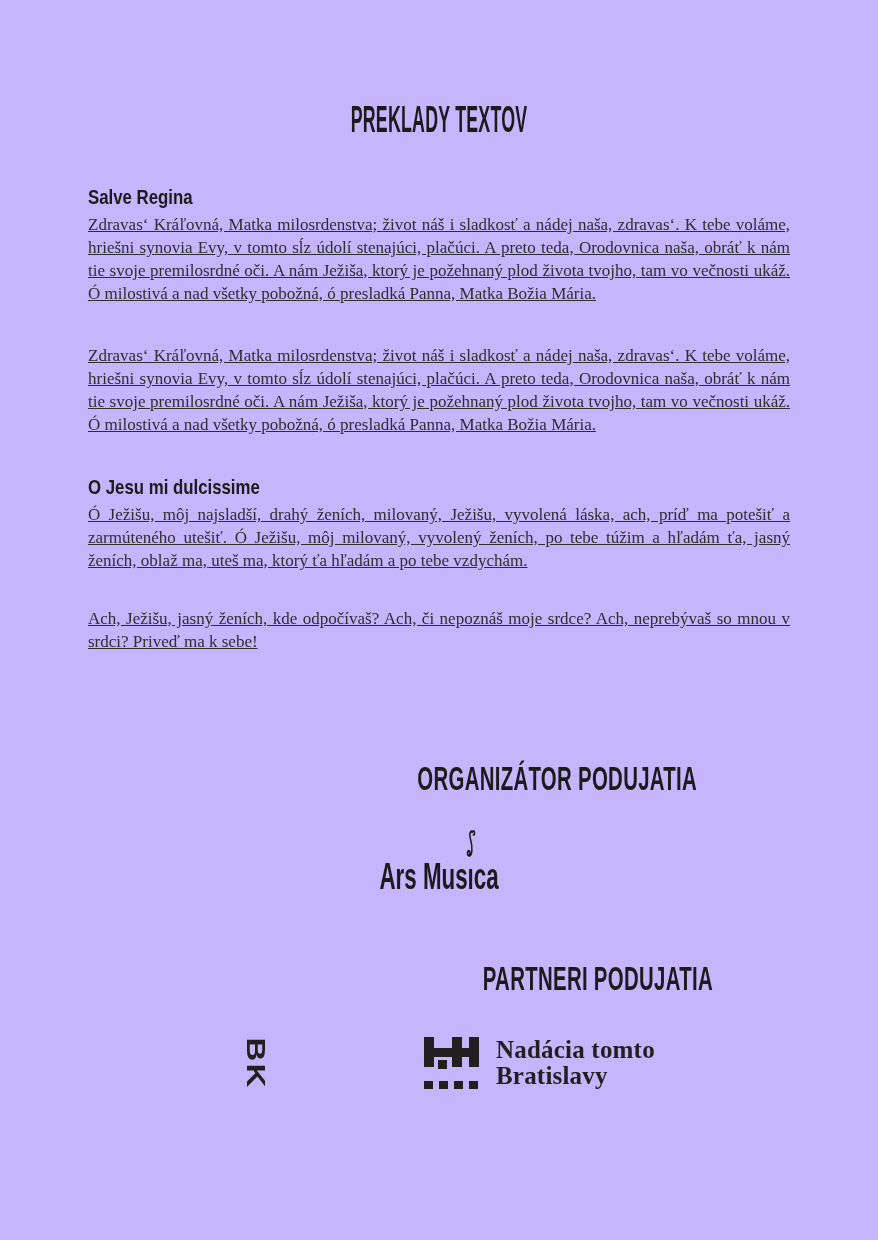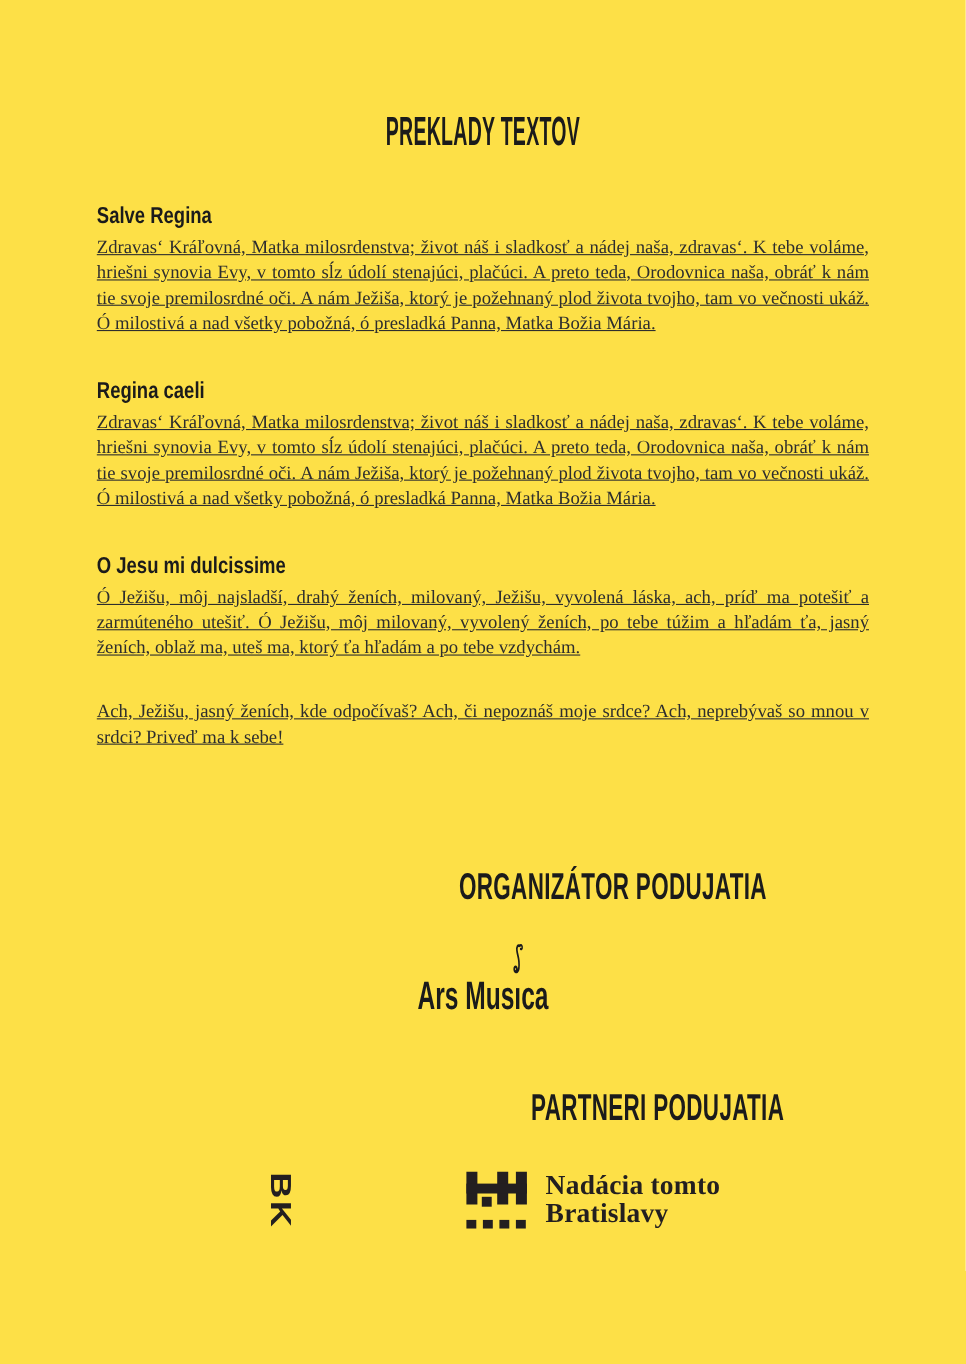--- a/index.html
+++ b/index.html
@@ -1,20 +1,20 @@
 <!DOCTYPE html>
 <html><head>
 <meta charset="utf-8">
 <style>
   html,body { margin:0; padding:0; background:#ffffff; }
   .page {
     position:relative;
     width:878px; height:1240px;
     margin:0 auto;
-    background:#fde047;
+    background:#c4b5fd;
     box-sizing:border-box;
     padding:76px 88px 0 88px;
     overflow:hidden;
     font-family:"Liberation Serif", serif;
     color:#2e2e2e;
   }
   
   .cond { display:inline-block; font-family:"Liberation Sans", sans-serif; font-weight:700; color:#1b1b1b; white-space:nowrap; }
   .page-title-wrap { text-align:center; margin:0 0 22px 0; }
   .page-title { font-size:37px; line-height:1; transform:scaleX(0.48); transform-origin:center bottom; letter-spacing:0.5px; }
@@ -83,23 +83,20 @@
   </div>
 
   <div class="section">
     <div class="sec-h-wrap">
       <h2 class="cond sec-h">Salve Regina</h2>
     </div>
     <p class="para">Zdravasʻ Kráľovná, Matka milosrdenstva; život náš i sladkosť a nádej naša, zdravasʻ. K tebe voláme, hriešni synovia Evy, v tomto sĺz údolí stenajúci, plačúci. A preto teda, Orodovnica naša, obráť k nám tie svoje premilosrdné oči. A nám Ježiša, ktorý je požehnaný plod života tvojho, tam vo večnosti ukáž. Ó milostivá a nad všetky pobožná, ó presladká Panna, Matka Božia Mária.</p>
   </div>
 
   <div class="section">
-    <div class="sec-h-wrap">
-      <h2 class="cond sec-h">Regina caeli</h2>
-    </div>
     <p class="para">Zdravasʻ Kráľovná, Matka milosrdenstva; život náš i sladkosť a nádej naša, zdravasʻ. K tebe voláme, hriešni synovia Evy, v tomto sĺz údolí stenajúci, plačúci. A preto teda, Orodovnica naša, obráť k nám tie svoje premilosrdné oči. A nám Ježiša, ktorý je požehnaný plod života tvojho, tam vo večnosti ukáž. Ó milostivá a nad všetky pobožná, ó presladká Panna, Matka Božia Mária.</p>
   </div>
 
   <div class="section">
     <div class="sec-h-wrap">
       <h2 class="cond sec-h">O Jesu mi dulcissime</h2>
     </div>
     <p class="para">Ó Ježišu, môj najsladší, drahý ženích, milovaný, Ježišu, vyvolená láska, ach, príď ma potešiť a zarmúteného utešiť. Ó Ježišu, môj milovaný, vyvolený ženích, po tebe túžim a hľadám ťa, jasný ženích, oblaž ma, uteš ma, ktorý ťa hľadám a po tebe vzdychám.</p>
     <p class="para">Ach, Ježišu, jasný ženích, kde odpočívaš? Ach, či nepoznáš moje srdce? Ach, neprebývaš so mnou v srdci? Priveď ma k sebe!</p>
   </div>

